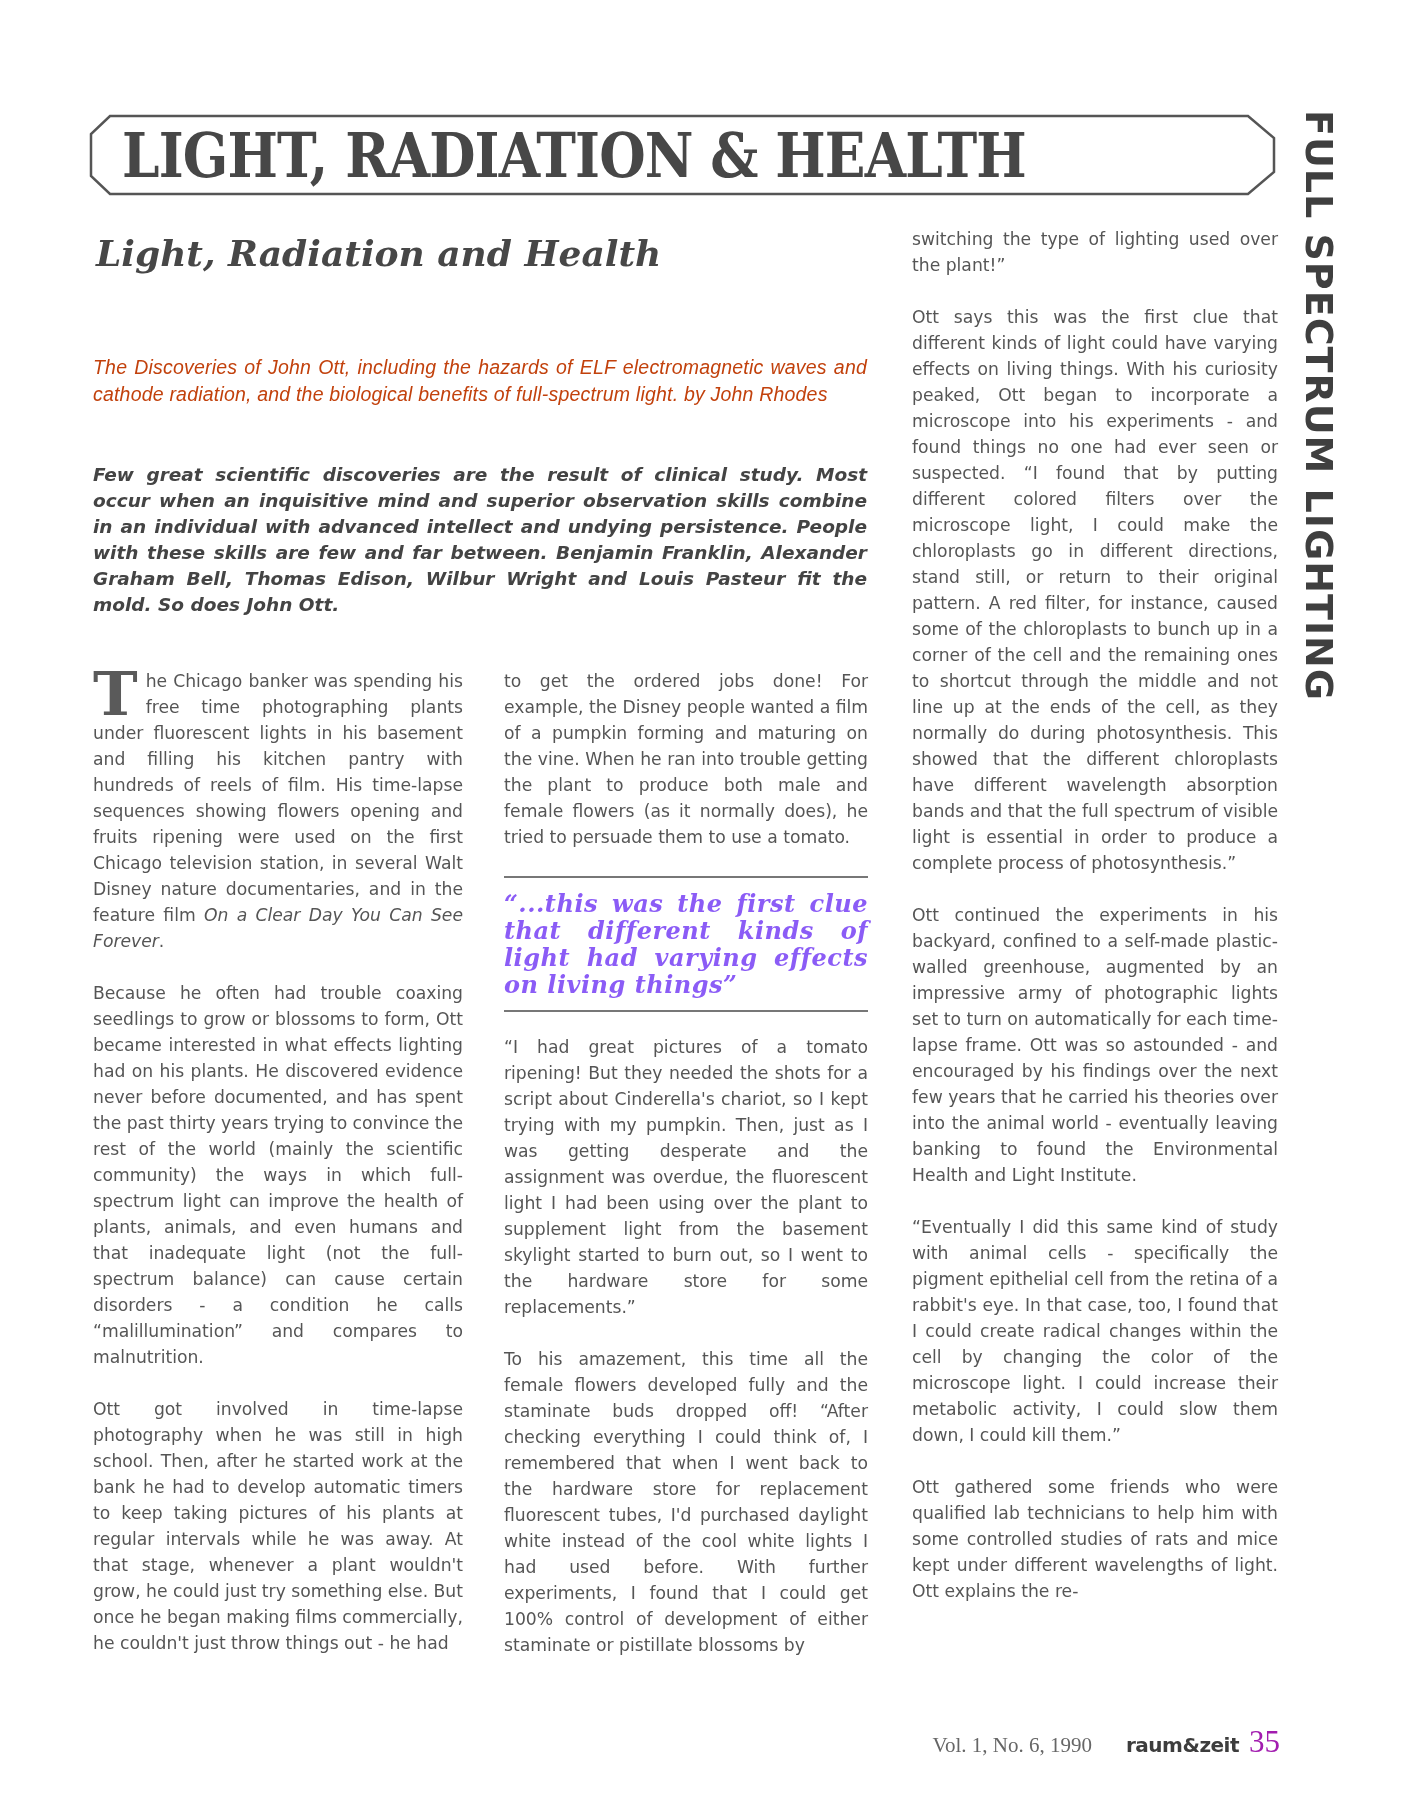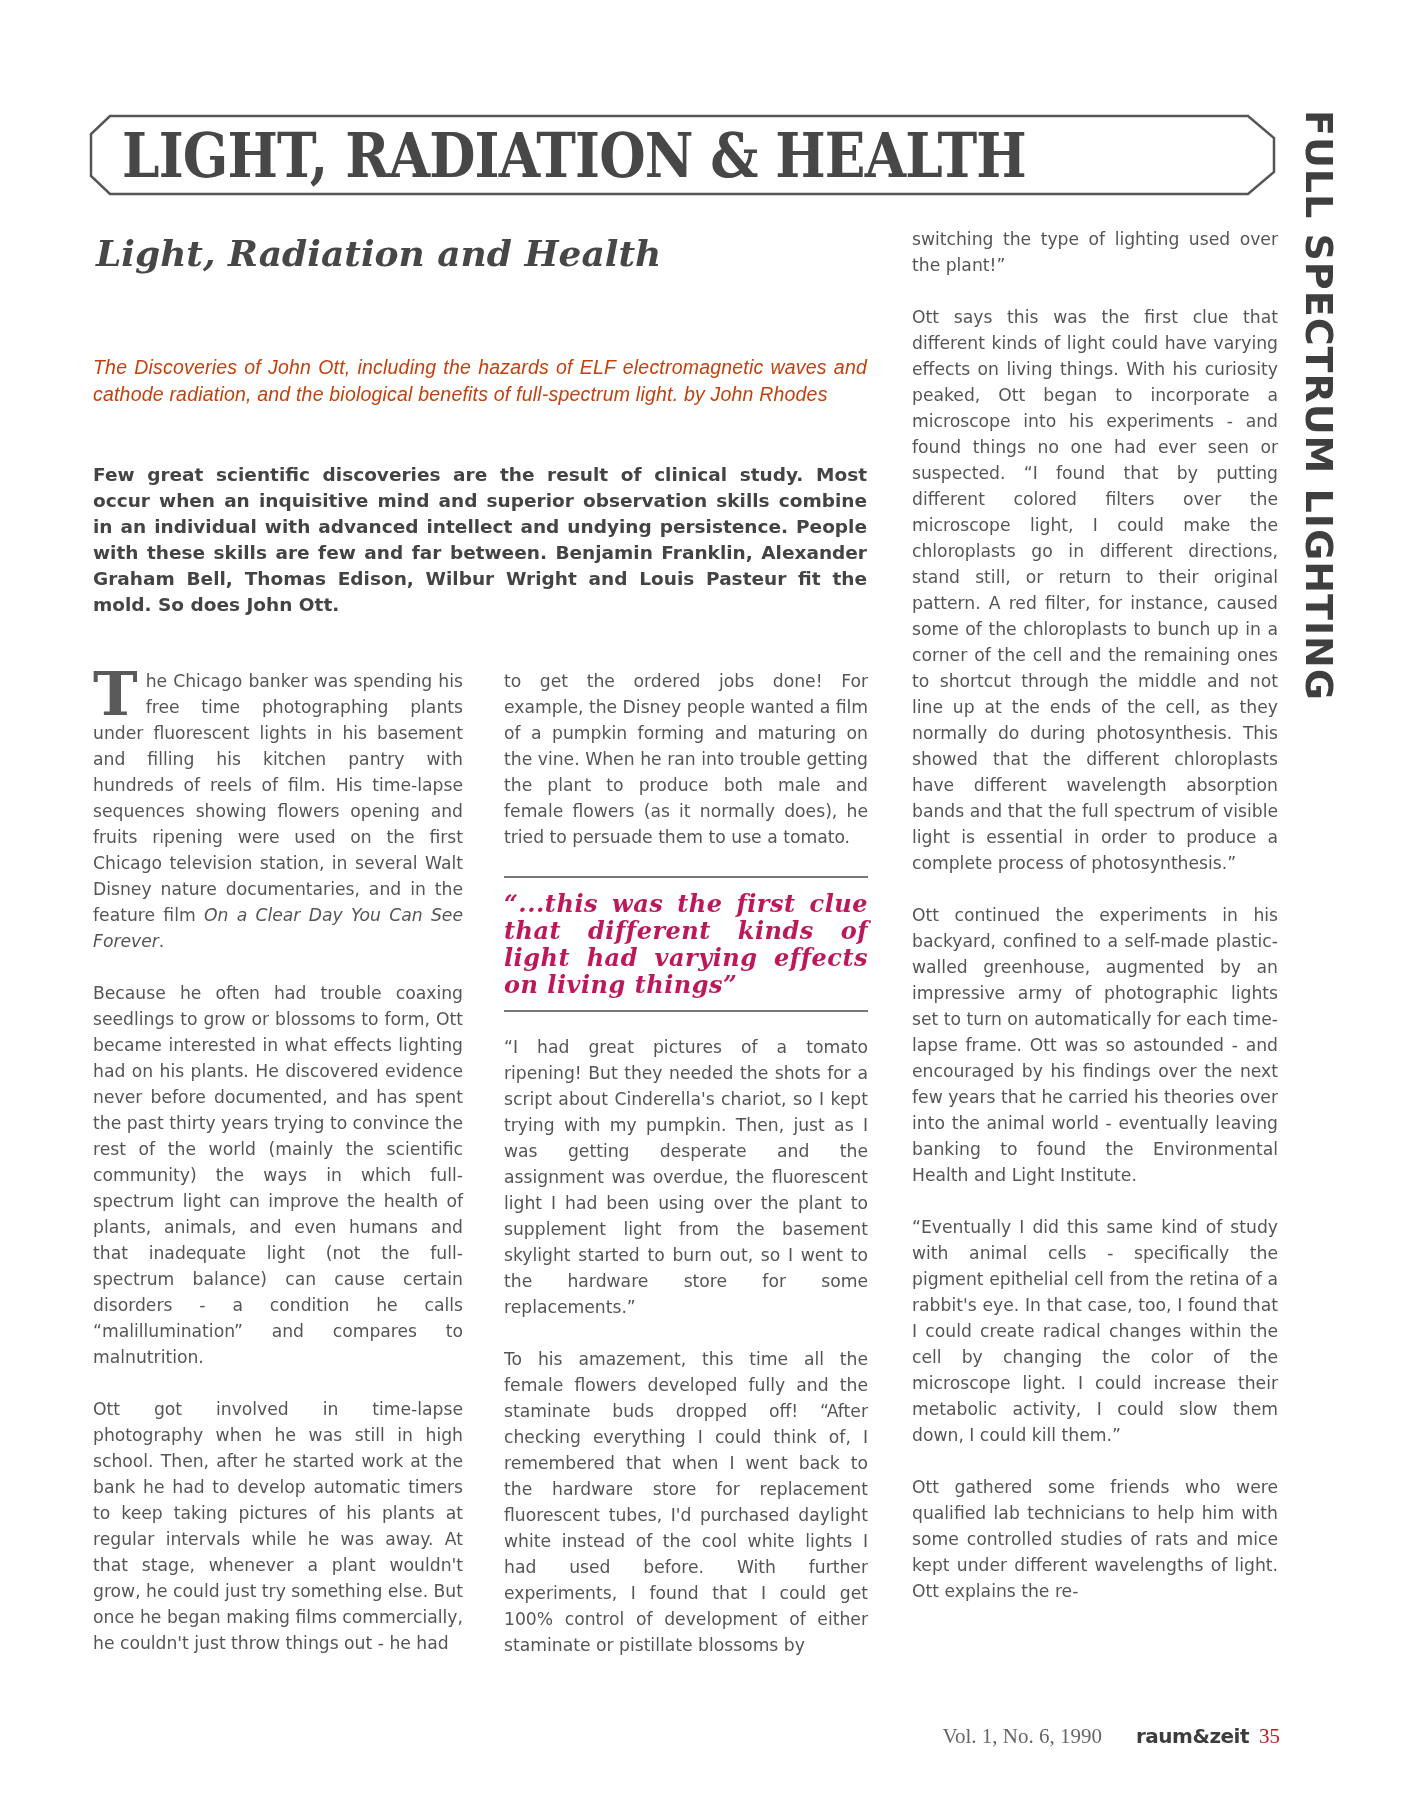--- a/index.html
+++ b/index.html
@@ -4,32 +4,32 @@
 <style>
   html, body { margin:0; padding:0; background:#ffffff; }
   body { width:1408px; height:1819px; position:relative; overflow:hidden; color:#4a4a4a; }
   .banner { position:absolute; left:88px; top:114px; width:1190px; height:82px; }
   .banner svg { position:absolute; left:0; top:0; width:100%; height:100%; }
   .banner-title { position:absolute; left:34px; top:4px; font-family:"DejaVu Serif", serif; font-weight:bold; font-size:62px; letter-spacing:-1px; color:#474747; white-space:nowrap; line-height:76px; transform:scaleX(0.86); transform-origin:left center; }
   .side-label { position:absolute; left:1296px; top:110px; width:46px; height:660px; }
   .side-label span { position:absolute; left:50%; top:0; font-family:"DejaVu Sans", sans-serif; font-weight:bold; font-size:38px; letter-spacing:1px; color:#3f3f3f; white-space:nowrap; transform-origin:0 0; transform:rotate(90deg) translate(0,-50%); line-height:44px; }
   .headline { position:absolute; left:96px; top:226px; width:660px; font-family:"DejaVu Serif", serif; font-weight:bold; font-style:italic; font-size:36px; line-height:54px; color:#474747; }
   .subtitle { position:absolute; left:93px; top:354px; width:774px; font-family:"Liberation Sans", sans-serif; font-style:italic; font-size:19.5px; line-height:27px; color:#c2410c; text-align:justify; letter-spacing:0.2px; }
-  .lede { position:absolute; left:93px; top:462px; width:774px; font-family:"DejaVu Sans", sans-serif; font-weight:bold; font-size:18.5px; line-height:26px; color:#444; text-align:justify; }
+  .lede { position:absolute; left:93px; top:462px; width:774px; font-family:"DejaVu Sans", sans-serif; font-weight:bold; font-style:italic; font-size:18.5px; line-height:26px; color:#444; text-align:justify; }
   .col { position:absolute; font-family:"DejaVu Sans", sans-serif; font-size:17.2px; line-height:26px; color:#555; text-align:justify; hyphens:manual; }
   .col p { margin:0 0 26px 0; }
   .col1 { left:93px; top:668px; width:370px; }
   .col2 { left:504px; top:668px; width:364px; }
   .col3 { left:912px; top:226px; width:366px; }
   .dropcap { float:left; font-family:"DejaVu Serif", serif; font-weight:bold; font-size:60px; line-height:48px; margin:2px 8px 0 0; color:#5a5a5a; }
-  .pullquote { border-top:2px solid #777; border-bottom:2px solid #777; padding:12px 0 12px 0; margin:0 0 22px 0; font-family:"DejaVu Serif", serif; font-weight:bold; font-style:italic; font-size:24px; line-height:27px; color:#be185d; text-align:justify; letter-spacing:0.5px; }
+  .pullquote { border-top:2px solid #777; border-bottom:2px solid #777; padding:12px 0 12px 0; margin:0 0 22px 0; font-family:"DejaVu Serif", serif; font-weight:bold; font-style:italic; font-size:24px; line-height:27px; color:#8b5cf6; text-align:justify; letter-spacing:0.5px; }
   .footer { position:absolute; top:1724px; left:920px; width:360px; height:36px; display:flex; align-items:baseline; justify-content:flex-end; white-space:nowrap; }
   .footer .vol { font-family:Liberation Serif, serif; font-size:21px; color:#666; margin-right:34px; }
   .footer .brand { font-family:"DejaVu Sans", sans-serif; font-weight:bold; font-size:20px; color:#3d3d3d; margin-right:10px; letter-spacing:-0.5px; }
-  .footer .page { font-family:"Liberation Serif", serif; font-size:21px; color:#b91c1c; }
+  .footer .page { font-family:"Liberation Serif", serif; font-size:31px; color:#a21caf; }
 </style>
 </head>
 <body>
 
 <div class="banner">
   <svg viewBox="0 0 1190 82" preserveAspectRatio="none">
     <polygon points="22,2 1160,2 1186,24 1186,58 1160,80 22,80 3,62 3,20" fill="none" stroke="#555" stroke-width="2.5"></polygon>
   </svg>
   <div class="banner-title">LIGHT, RADIATION &amp; HEALTH</div>
 </div>

